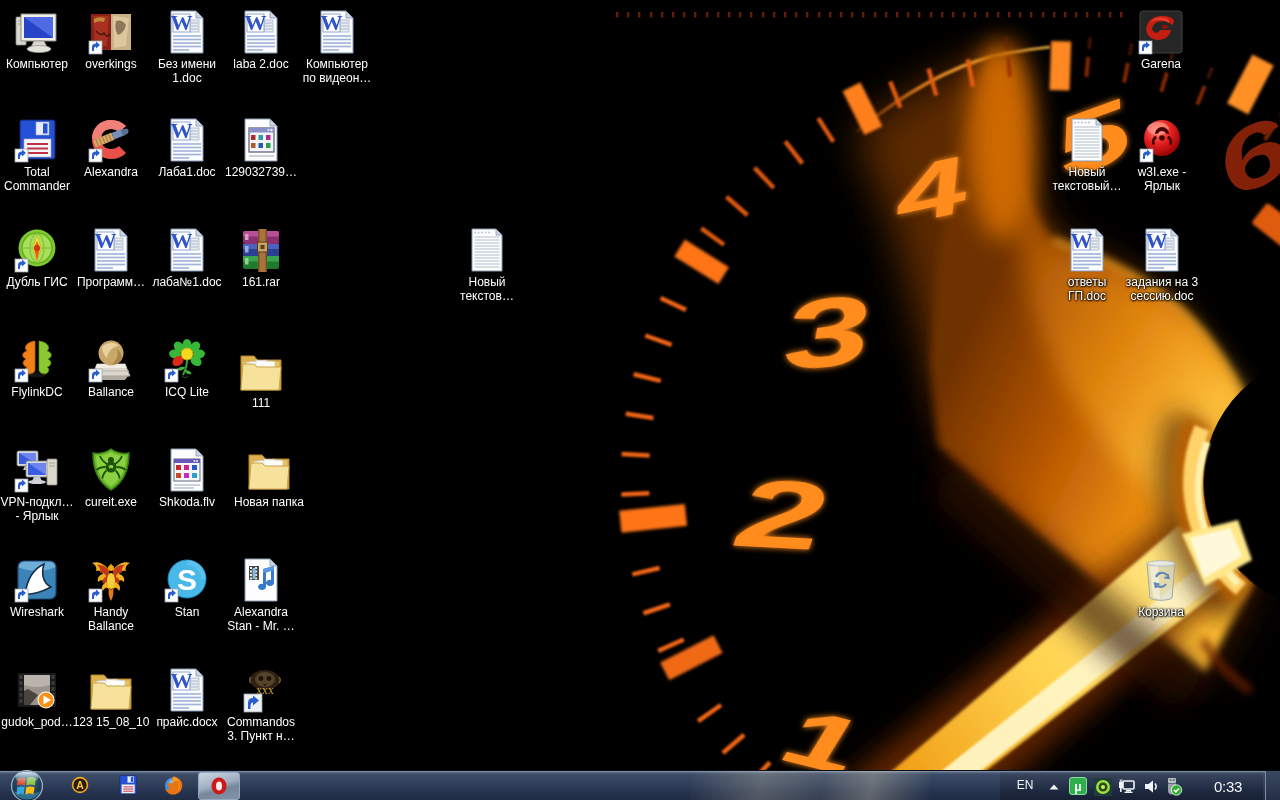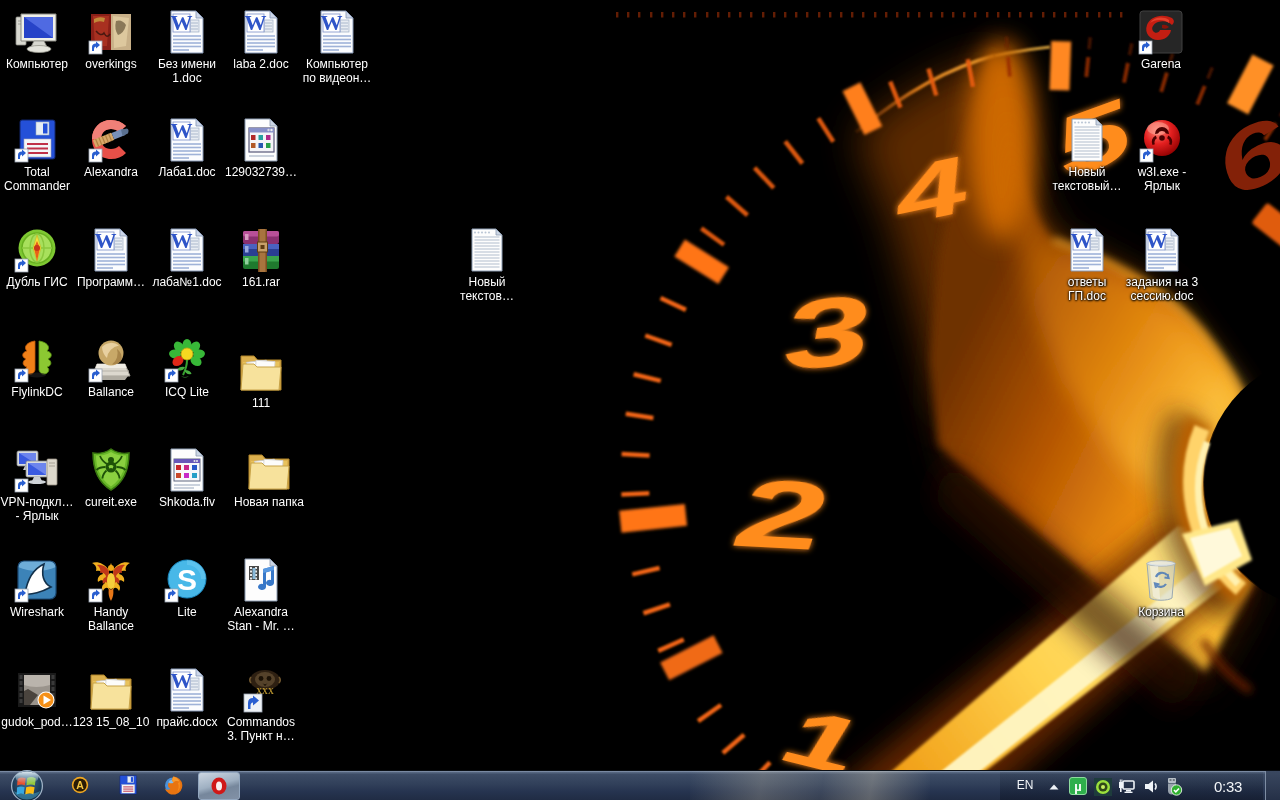--- a/index.html
+++ b/index.html
@@ -705,21 +705,21 @@
         <circle cx="23" cy="22" r="19" fill="#48b8e8"></circle>
         <circle cx="23" cy="22" r="19" fill="none" stroke="#1a88c0" stroke-width="1"></circle>
         <path d="M23 3 a19 19 0 0 1 19 19 l-5 0 a14 14 0 0 0 -14 -14 z" fill="#6ac8f0" opacity="0.6"></path>
         <text x="23" y="33" font-family="'Liberation Sans',sans-serif" font-weight="bold" font-size="30" fill="#fff" text-anchor="middle">S</text>
       </g>
       <g>
         <rect x="1" y="32" width="13" height="13" fill="#fff" stroke="#9aa4b2" stroke-width="0.8"></rect>
         <path d="M4 42 L4 38 Q4 34.5 8 34.5 L8 32.5 L12 36 L8 39.5 L8 37.5 Q6 37.5 6 40 L6 42 Z" fill="#2a5fd0"></path>
       </g>
     </svg>
-    <div class="lb">Lite</div>
+    <div class="lb">Stan</div>
   </div>
 <div class="ic" style="left:216px;top:557px">
     <svg width="46" height="46" viewBox="0 0 46 46">
       <g>
         <path d="M7 2 h25 l7 7 v35 h-32 z" fill="#fdfdfd" stroke="#8a9ab0" stroke-width="1"></path>
         <path d="M32 2 l7 7 h-7 z" fill="#ccd6e4" stroke="#8a9ab0" stroke-width="0.8"></path>
         <rect x="11" y="9" width="10" height="14" fill="#484848"></rect>
         <g fill="#e8e8e8">
           <rect x="12" y="10" width="2" height="2"></rect>
           <rect x="12" y="13.5" width="2" height="2"></rect>

